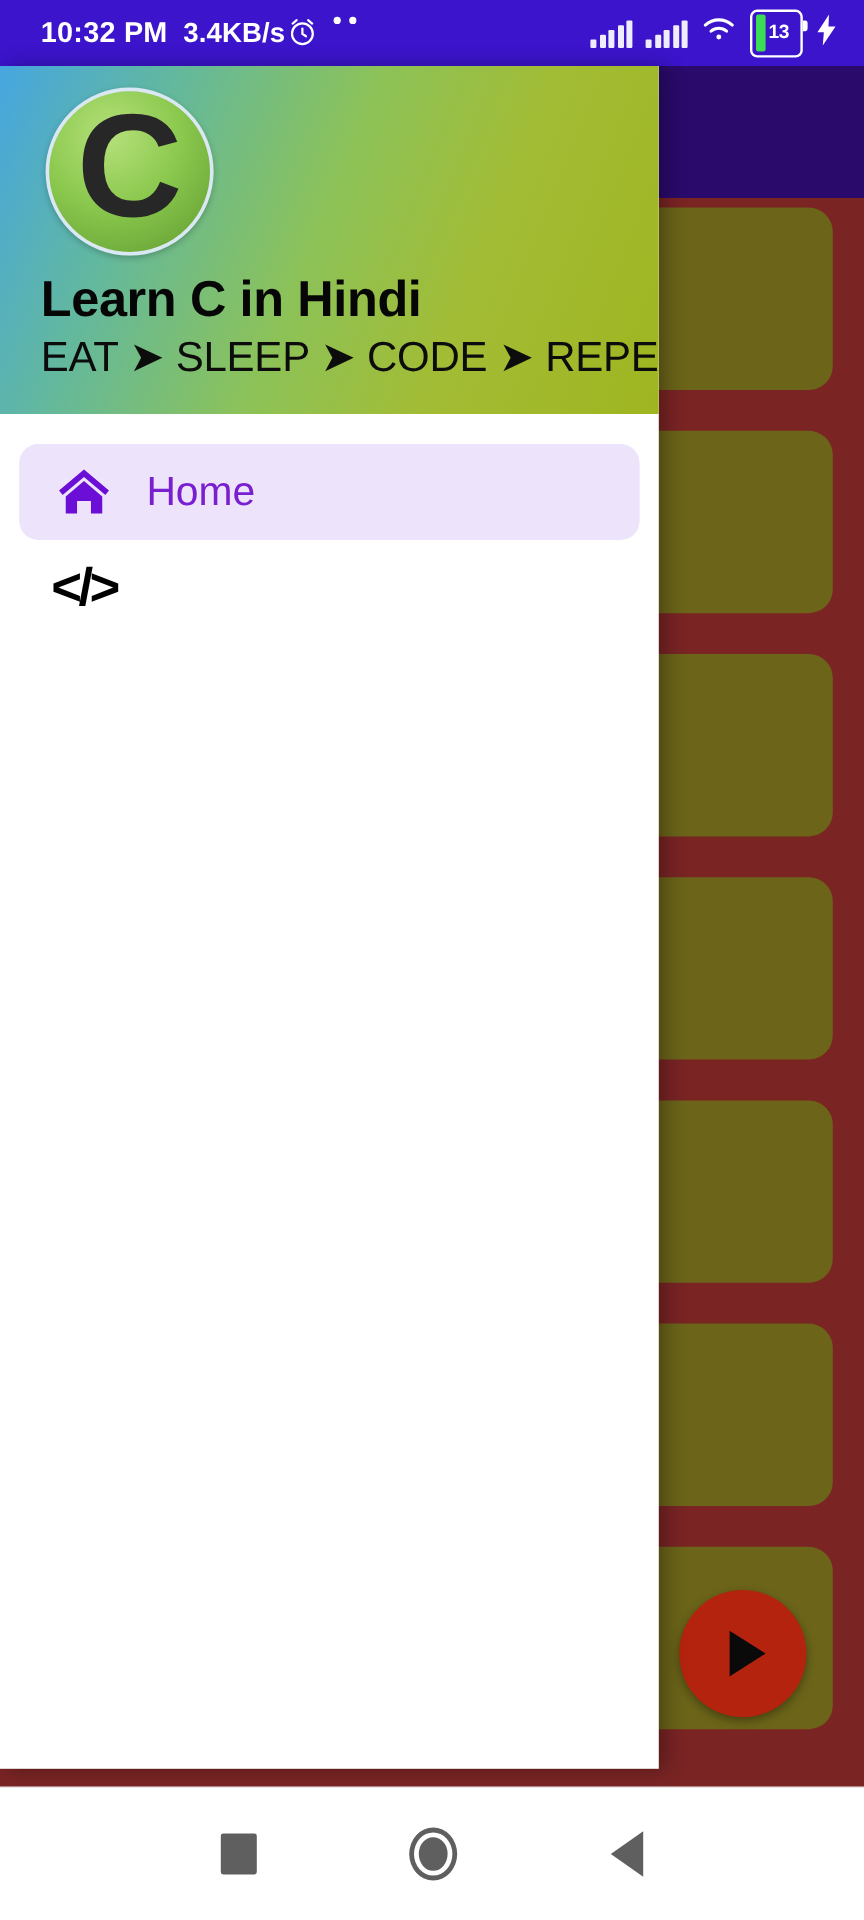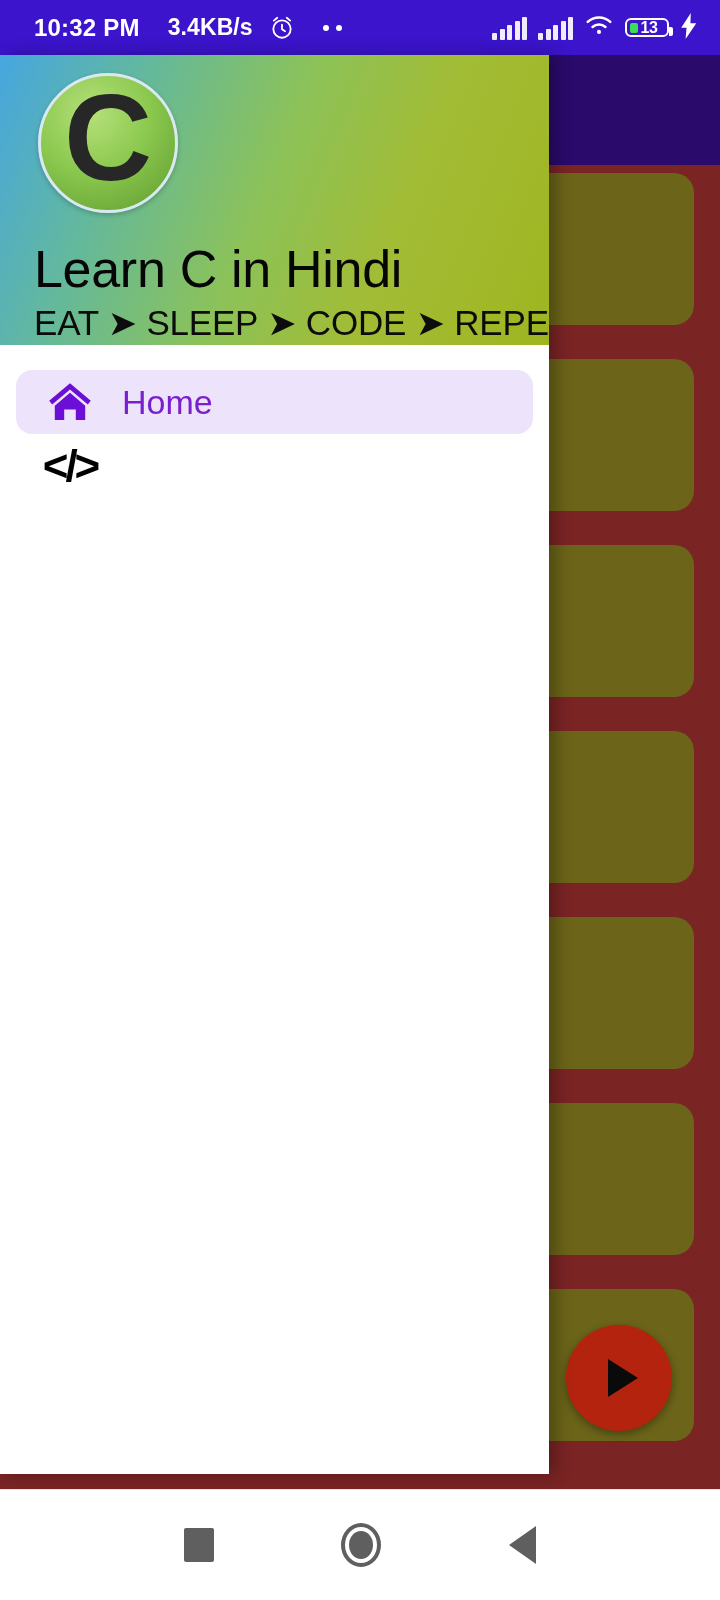--- a/index.html
+++ b/index.html
@@ -18,40 +18,40 @@
 
   
   #status-bar {
     position:absolute; top:0; left:0;
     width:720px; height:55px;
     background:#3B14CC;
     display:flex; align-items:center;
     padding:0 22px 0 34px;
     color:#ffffff;
   }
-  .sb-left { display:flex; align-items:center; gap:16px; flex:1; }
+  .sb-left { display:flex; align-items:flex-start; gap:1px; flex:1; }
   .sb-right { display:flex; align-items:center; gap:11px; }
   .sb-time { font-size:24px; font-weight:bold; letter-spacing:.2px; }
   .sb-speed { font-size:23px; font-weight:bold; letter-spacing:.1px;margin-left:12px; }
   .sb-dots { display:flex; gap:7px; margin-left:12px; }
   .sb-dots i { width:6px; height:6px; border-radius:50%; background:#fff; display:block; }
 
   .alarm-ico { width:26px; height:26px; position:relative; display:block; }
 
   .sig { display:flex; align-items:flex-end; gap:2.5px; height:24px; }
   .sig b { display:block; width:5px; background:#fff; border-radius:1px; }
   .sig b:nth-child(1){height:7px;}
   .sig b:nth-child(2){height:11px;}
   .sig b:nth-child(3){height:15px;}
   .sig b:nth-child(4){height:19px;}
   .sig b:nth-child(5){height:23px; background:rgba(255,255,255,.55);}
   .sig.dim b { background:rgba(255,255,255,.92); }
 
   .batt {
-    width:44px; height:19px; border:2.5px solid #fff; border-radius:6px;
+    width:44px; height:40px; border:2.5px solid #fff; border-radius:6px;
     position:relative; display:flex; align-items:center; padding:2.5px;
   }
   .batt:after{
     content:""; position:absolute; right:-6px; top:7px;
     width:4px; height:9px; background:#fff; border-radius:0 2px 2px 0;
   }
   .batt-fill { width:24%; height:100%; background:#3DDC55; border-radius:2px; }
   .batt-num {
     position:absolute; left:0; right:0; top:50%; transform:translateY(-50%);
     text-align:center; font-size:16px; font-weight:bold; color:#fff;
@@ -127,32 +127,32 @@
     box-shadow:0 2px 5px rgba(0,0,0,.22);
     margin-left:4px;
   }
   #logo span {
     font-family:"Liberation Serif", serif;
     font-size:122px; font-weight:bold; color:#272727;
     line-height:1; margin-top:-10px;
     font-family:"Liberation Sans", sans-serif;
   }
   #drawer-title {
-    font-size:52px; font-weight:normal; color:#060606;
-    margin-top:26px; letter-spacing:-.3px;
+    font-size:42px; font-weight:bold; color:#060606;
+    margin-top:12px; letter-spacing:-.3px;
   }
   #drawer-subtitle {
     font-size:35px; color:#0c0c0c; margin-top:4px;
     letter-spacing:-.2px; white-space:nowrap;
   }
 
   #drawer-menu { padding:25px 16px 0 16px; }
   .menu-item {
     display:flex; align-items:center;
-    height:64px; border-radius:16px;
+    height:80px; border-radius:16px;
     padding-left:26px;
   }
   .menu-item.selected { background:#EDE3FA; }
   .menu-ico {
     width:56px; display:flex; align-items:center; justify-content:center;
     margin-right:24px;
   }
   .menu-label { font-size:34px; color:#111; }
   .menu-item.selected .menu-label { color:#7A1FD0; }
 

